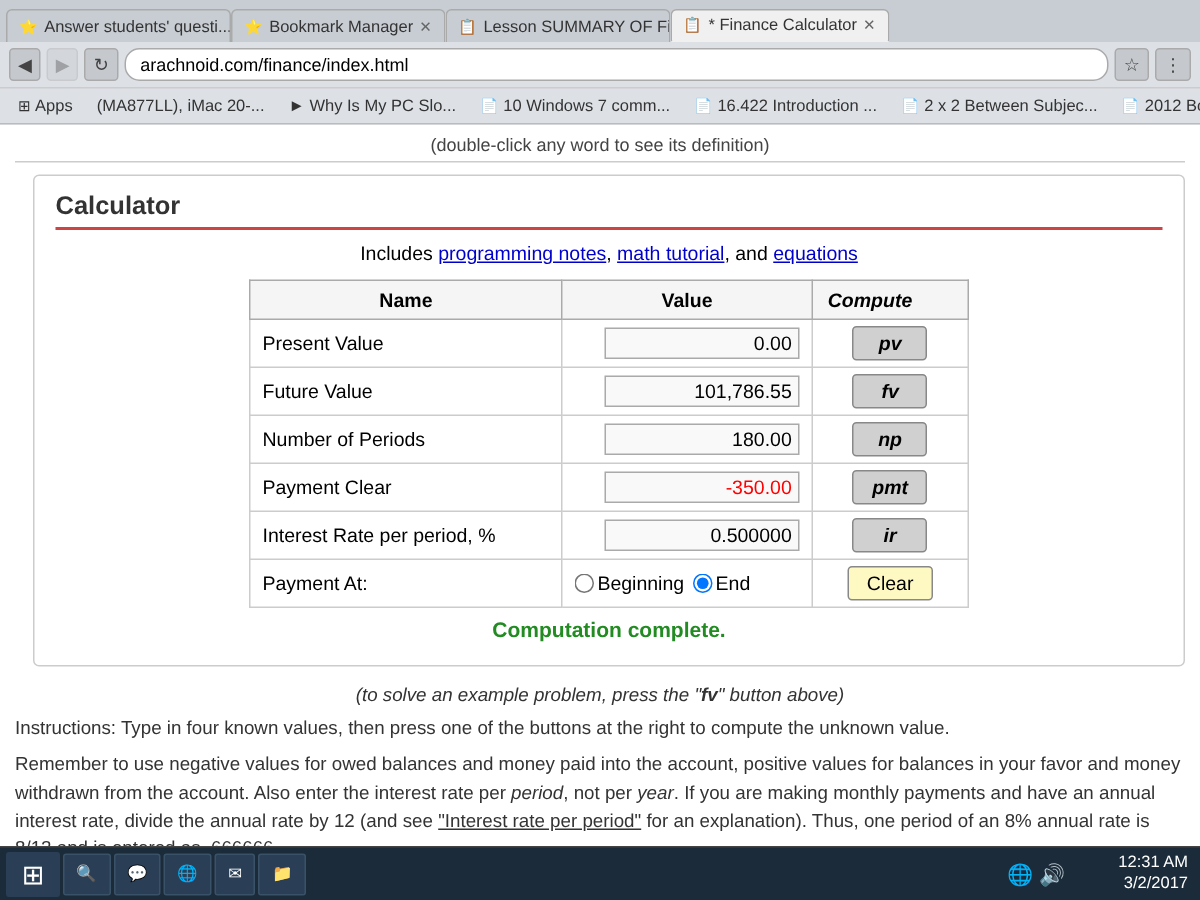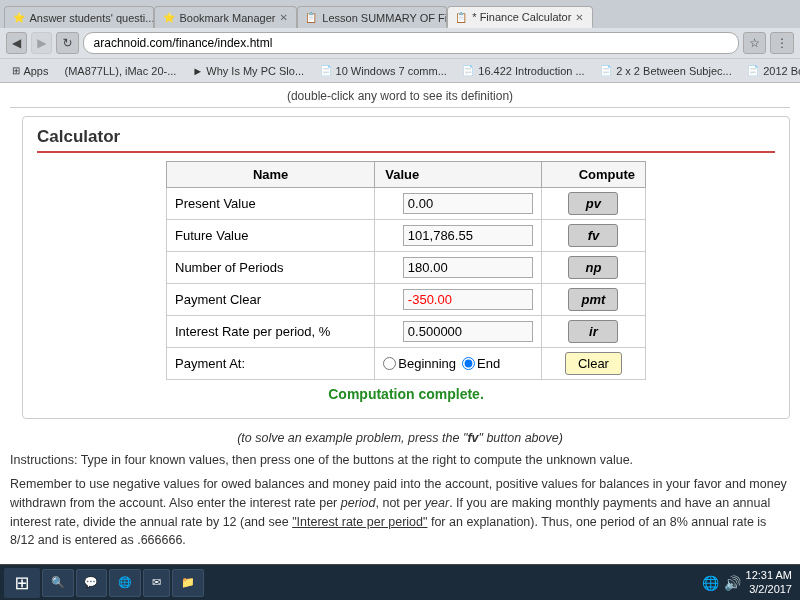--- a/index.html
+++ b/index.html
@@ -156,34 +156,35 @@
       border: 1px solid #aaa;
     }
     .calc-table th {
       background: #f5f5f5;
       border: 1px solid #aaa;
       padding: 5px 10px;
       font-weight: bold;
       font-size: 13px;
     }
     .calc-table th:first-child { text-align: center; width: 200px; }
-    .calc-table th:nth-child(2) { text-align: left; width: 160px; }
-    .calc-table th:nth-child(3) { text-align: right; width: 100px; }
+    .calc-table th:nth-child(2) { text-align: center; width: 160px; }
+    .calc-table th:nth-child(3) { text-align: left; width: 100px; font-style: italic; }
 
     .calc-table td {
       border: 1px solid #ccc;
       padding: 4px 8px;
       font-size: 13px;
     }
     .calc-table td:first-child { text-align: left; }
     .calc-table td:nth-child(2) { text-align: right; padding-right: 8px; }
     .calc-table td:nth-child(3) { text-align: center; }
 
     .value-input {
       width: 130px;
+      text-align: right;
       border: 1px solid #aaa;
       padding: 2px 4px;
       font-size: 13px;
       background: #f9f9f9;
     }
     .value-input.negative { color: red; }
 
     .compute-btn {
       background: #d0d0d0;
       border: 1px solid #888;
@@ -279,21 +280,21 @@
     .taskbar-spacer { flex: 1; }
     .taskbar-tray {
       display: flex;
       align-items: center;
       gap: 4px;
       color: #ccc;
       font-size: 11px;
       padding-right: 4px;
     }
     .taskbar-tray-icon { font-size: 14px; color: #aaa; }
-    .taskbar-clock { color: #fff; font-size: 11px; text-align: right; }
+    .taskbar-clock { color: #fff; font-size: 11px; text-align: right; margin-left: 31px; }
     .taskbar-clock div { line-height: 1.2; }
   </style>
 </head>
 <body>
 
 <div class="browser-chrome">
 
   <div class="tab-bar">
     <div class="tab">
       <span class="tab-icon">⭐</span>
@@ -358,20 +359,26 @@
 </div>
 
 <div class="page-content">
   <div class="page-subtitle">
     <span>(double-click any word to see its definition)</span>
   </div>
 
   <div class="calculator-section">
     <div class="calculator-title">Calculator</div>
 
+    <div class="calc-links">
+      <span>Includes</span>
+      <a>programming notes</a><span>,</span>
+      <a>math tutorial</a><span>, and</span>
+      <a>equations</a>
+    </div>
 
     <table class="calc-table">
       <thead>
         <tr>
           <th>Name</th>
           <th>Value</th>
           <th>Compute</th>
         </tr>
       </thead>
       <tbody>

